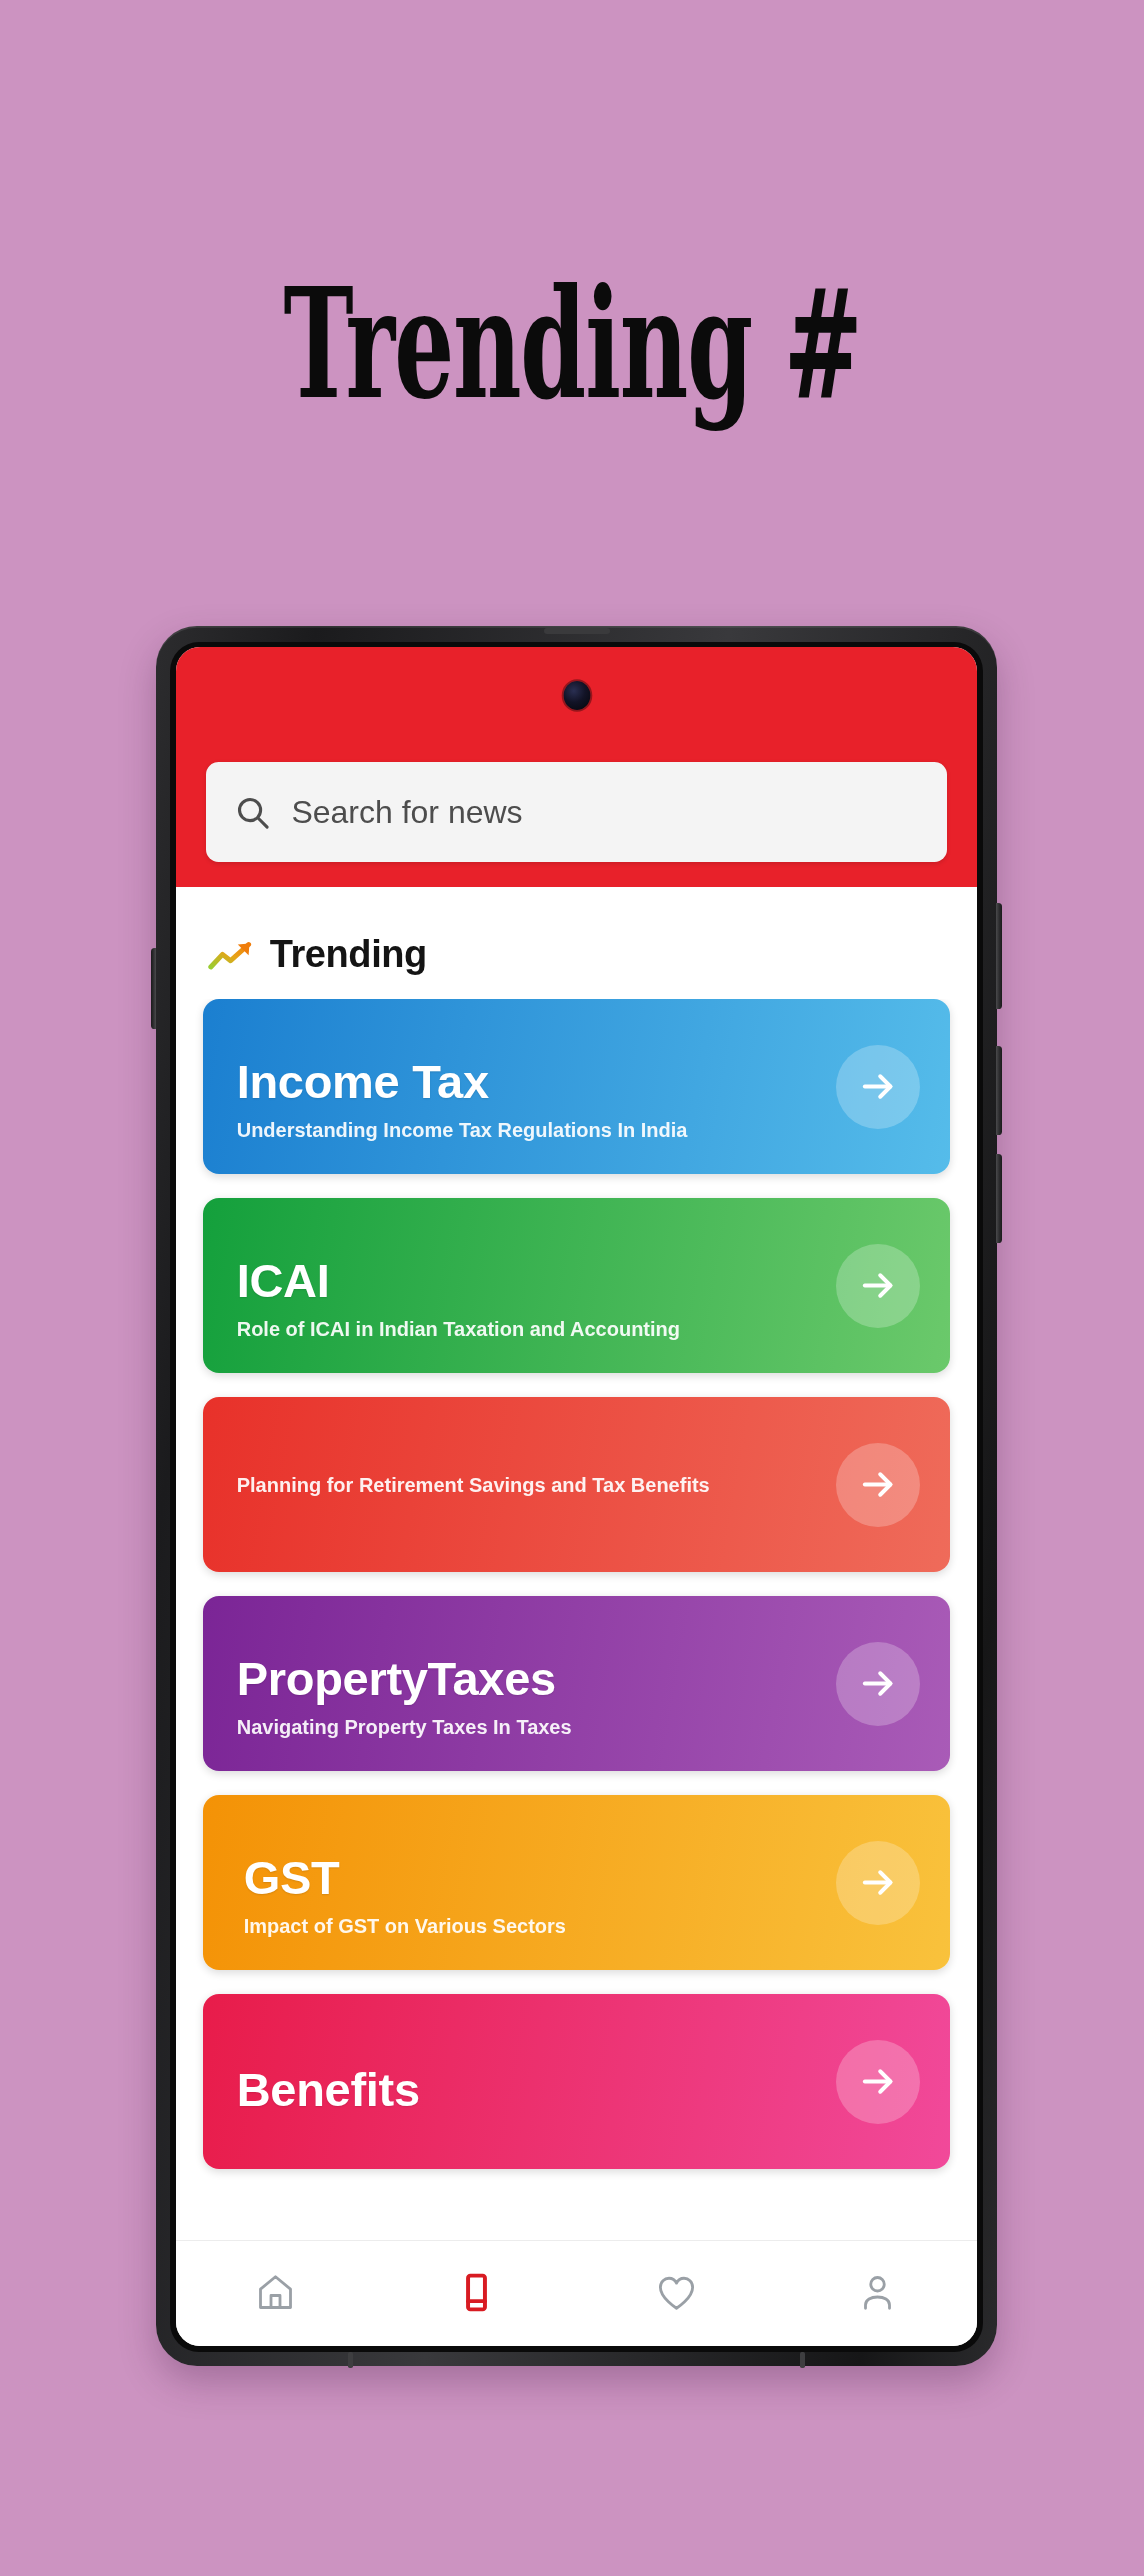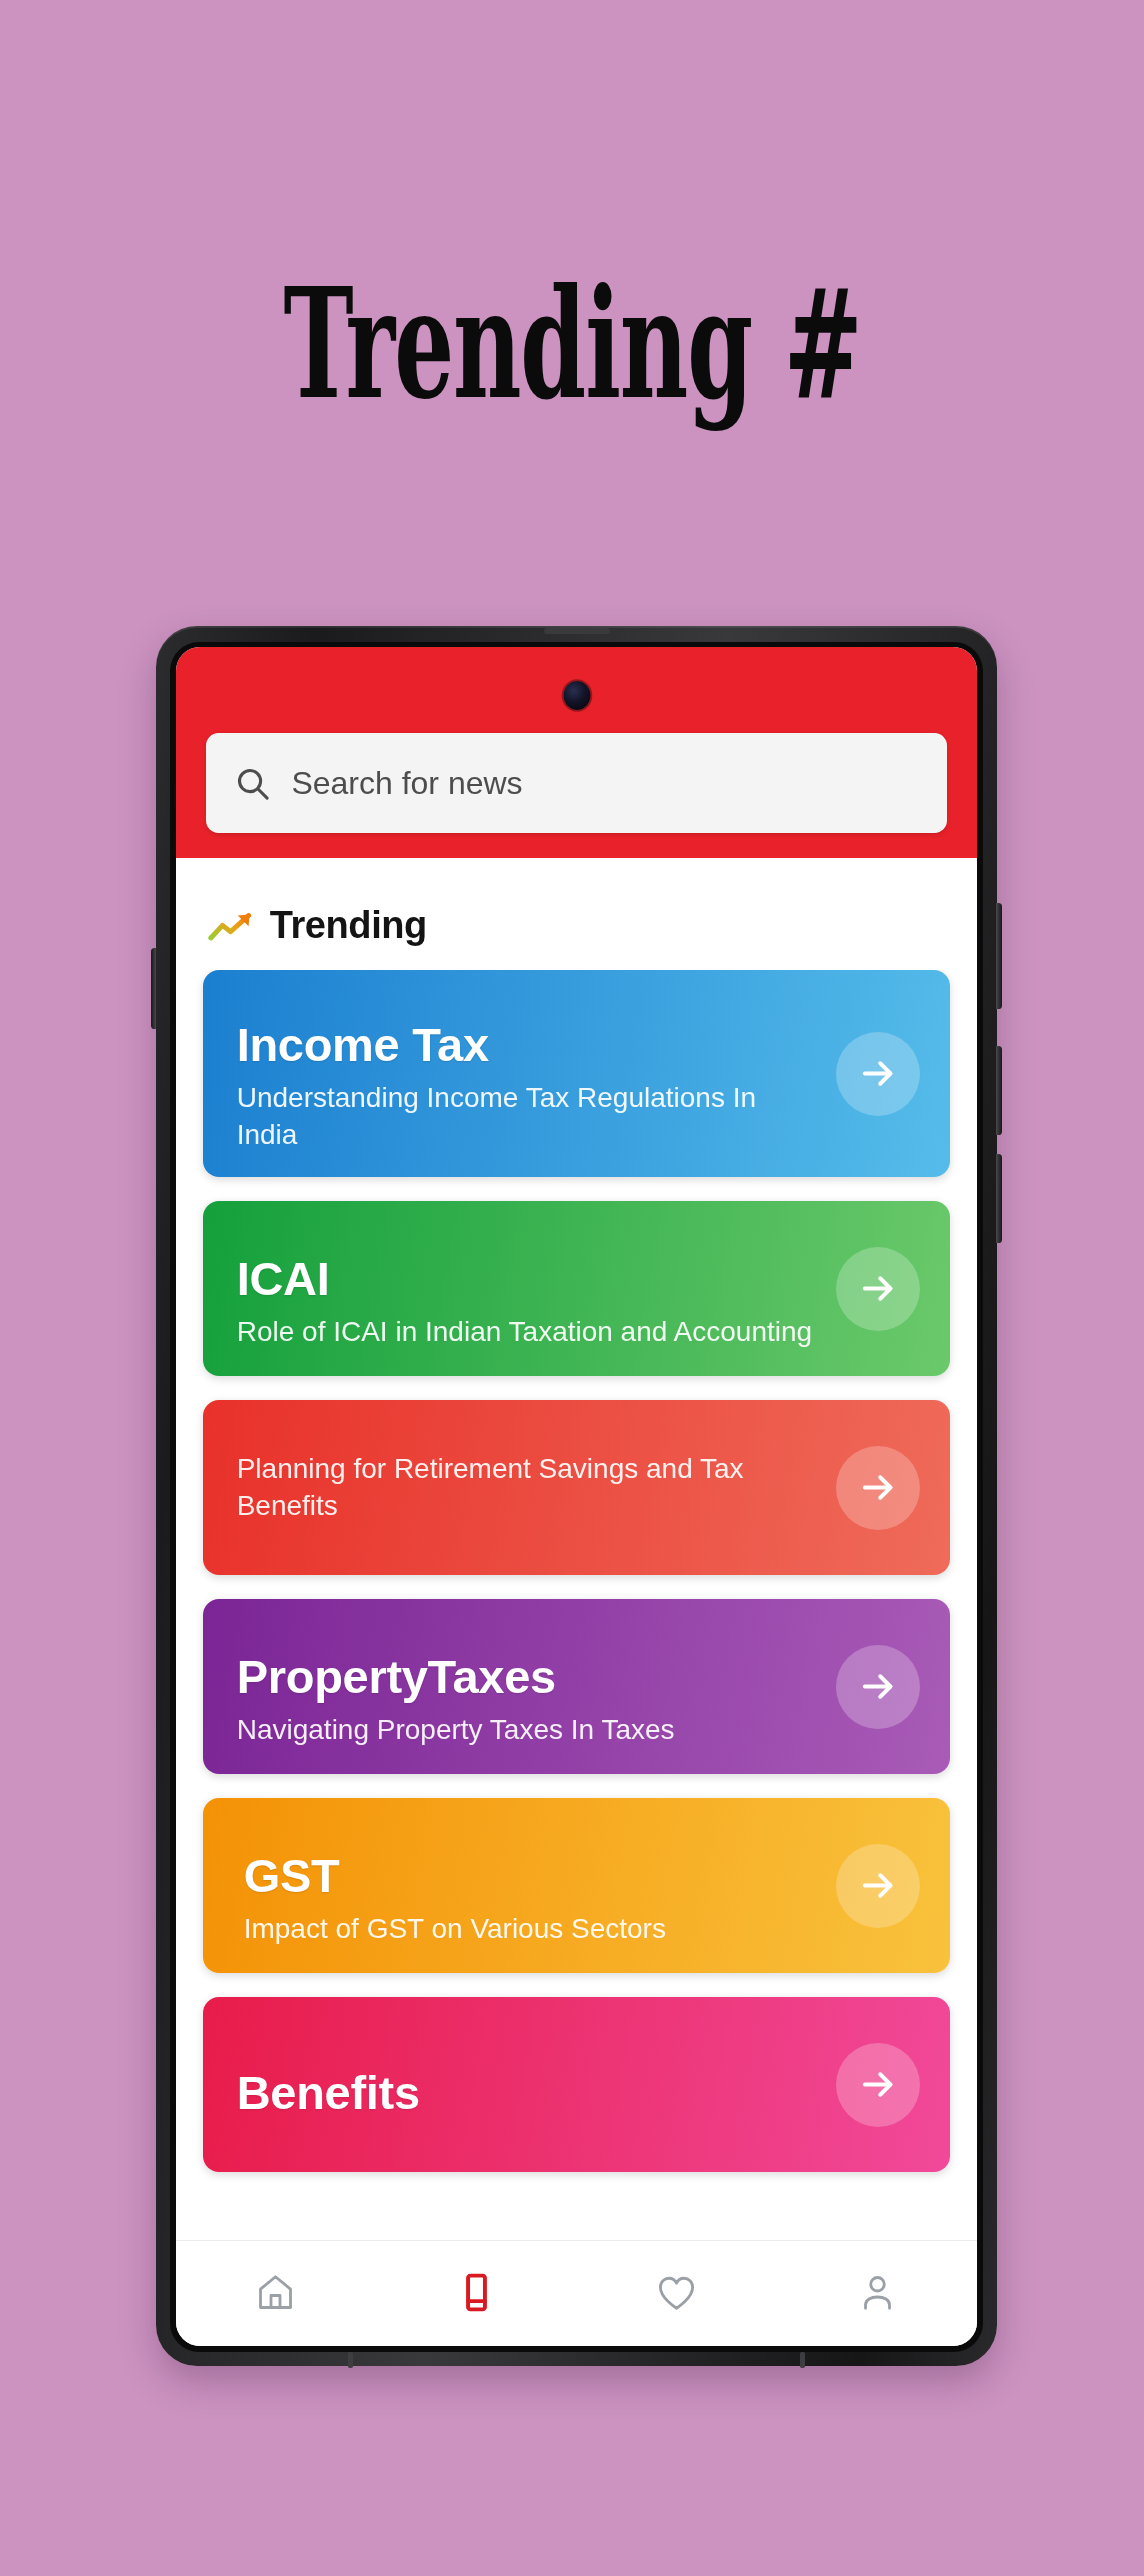--- a/index.html
+++ b/index.html
@@ -133,21 +133,21 @@
     display:flex; flex-direction:column; justify-content:center;
     box-shadow:0 2.7px 8px rgba(0,0,0,0.14);
   }
   .card-title {
     font-size:47px; font-weight:700; color:#ffffff;
     letter-spacing:-0.3px; margin-bottom:8px;
     text-shadow:0 0.9px 1.8px rgba(0,0,0,0.12);
     margin-top:24px;
   }
   .card-sub {
-    font-size:28px; font-weight:400; line-height:1.32;
+    font-size:20px; font-weight:700; line-height:1.32;
     color:rgba(255,255,255,0.92);
   }
   .card-arrow {
     position:absolute;
     right:30px; top:50%; transform:translateY(-50%);
     width:84px; height:84px; border-radius:50%;
     background:rgba(255,255,255,0.24);
     display:flex; align-items:center; justify-content:center;
   }
 
@@ -177,21 +177,21 @@
   <div class="btn-side btn-voldn"></div>
   <div class="bottom-notch-l"></div>
   <div class="bottom-notch-r"></div>
 
   <div class="device-inner">
     <div class="screen">
 
       <div class="app-header" style="background: rgb(232, 33, 42);">
         <div class="camera"></div>
 
-        <div class="searchbar" style="background: rgb(244, 244, 244);">
+        <div class="searchbar" style="background: rgb(244, 244, 244); margin-top: 29px;">
           <span class="search-icon">
             <svg width="39" height="39" viewBox="0 0 24 24" fill="none" stroke="#4d4d4d" stroke-width="1.9" stroke-linecap="round">
               <circle cx="10.5" cy="10.5" r="6.5"></circle>
               <line x1="15.4" y1="15.4" x2="21" y2="21"></line>
             </svg>
           </span>
           <span class="search-placeholder">Search for news</span>
         </div>
       </div>
 

